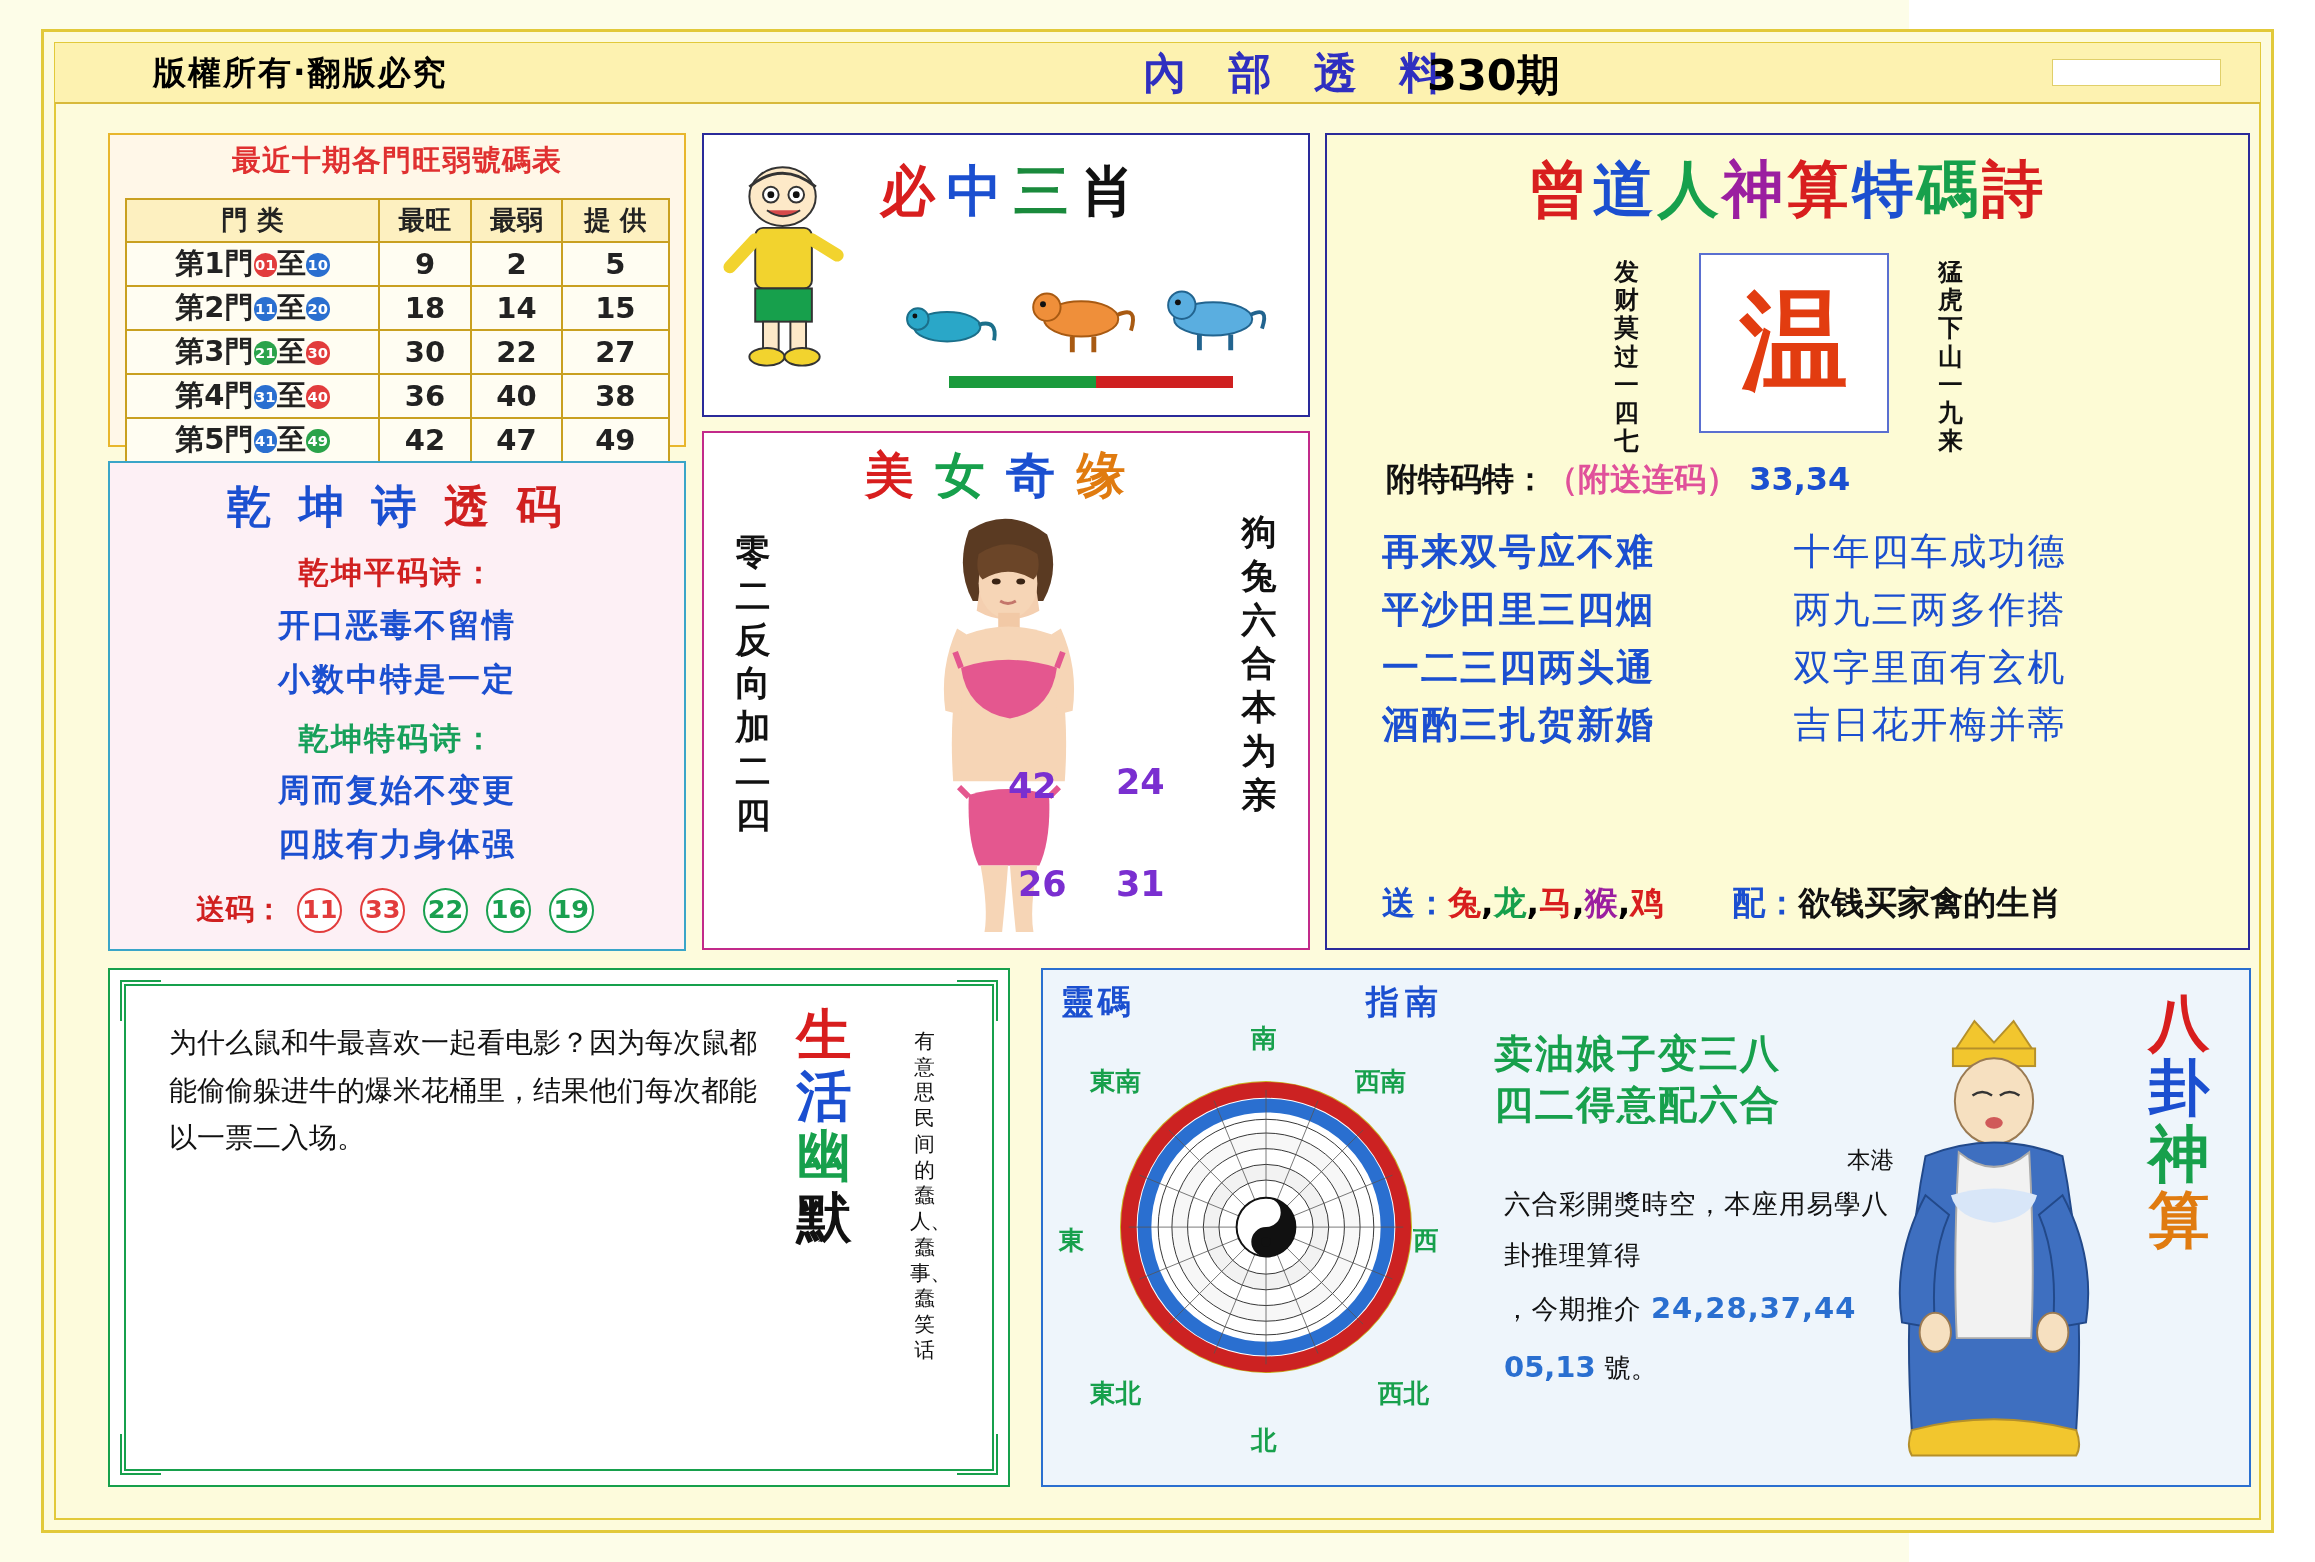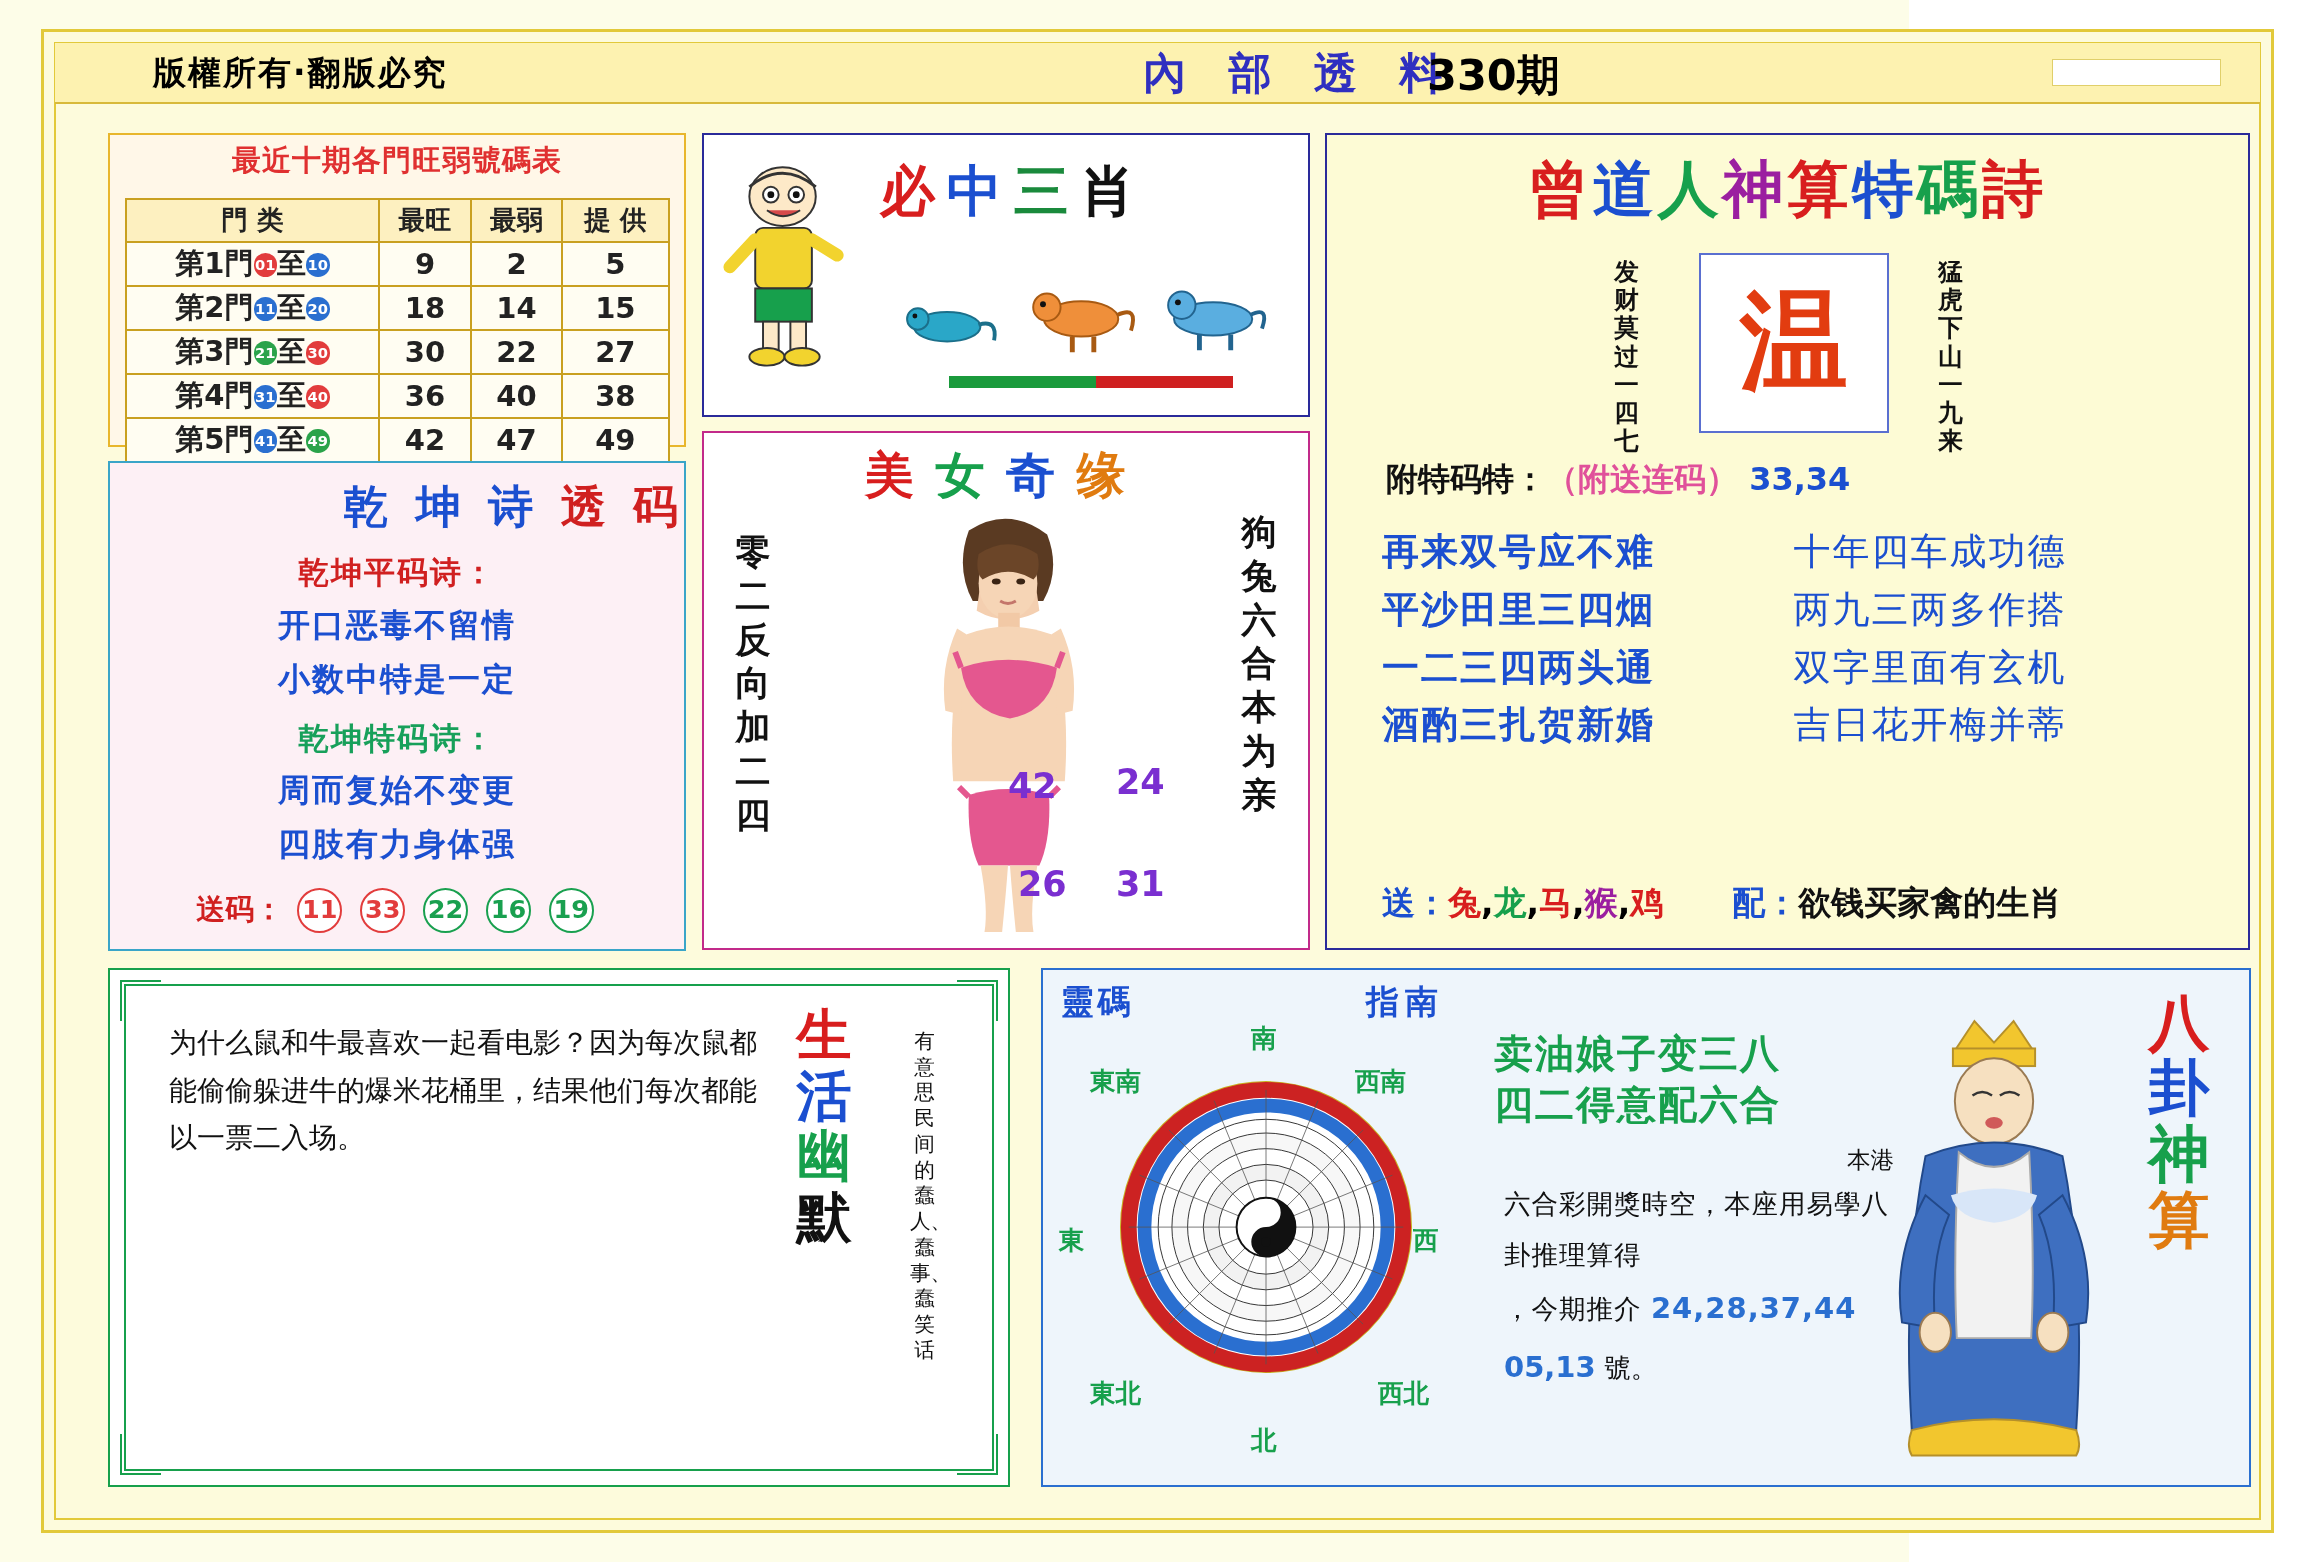--- a/index.html
+++ b/index.html
@@ -79,21 +79,21 @@
   .b-red{background:#e23c3c;}
   .b-blue{background:#2a6fd0;}
   .b-green{background:#2aa34a;}
 
   
   .qk-box{
     position:absolute;left:108px;top:461px;width:578px;height:490px;
     background:#fdf0f5;border:2.9px solid #3aa5c8;box-sizing:border-box;
   }
   .qk-title{
-    text-align:right;margin-top:13.7px;font-size:45px;font-weight:bold;letter-spacing:5.9px;
+    text-align:center;margin-top:13.7px;font-size:45px;font-weight:bold;letter-spacing:5.9px;
   }
   .qk-title .a{color:#1b4fd0;}
   .qk-title .b{color:#d02020;}
   .qk-sub{
     text-align:center;margin-top:15.7px;font-size:31px;font-weight:bold;letter-spacing:2px;
   }
   .qk-sub .r{color:#d02020;}
   .qk-sub .g{color:#17a05a;}
   .qk-line{
     text-align:center;margin-top:9.8px;font-size:32px;font-weight:bold;color:#1b4fd0;letter-spacing:2px;

